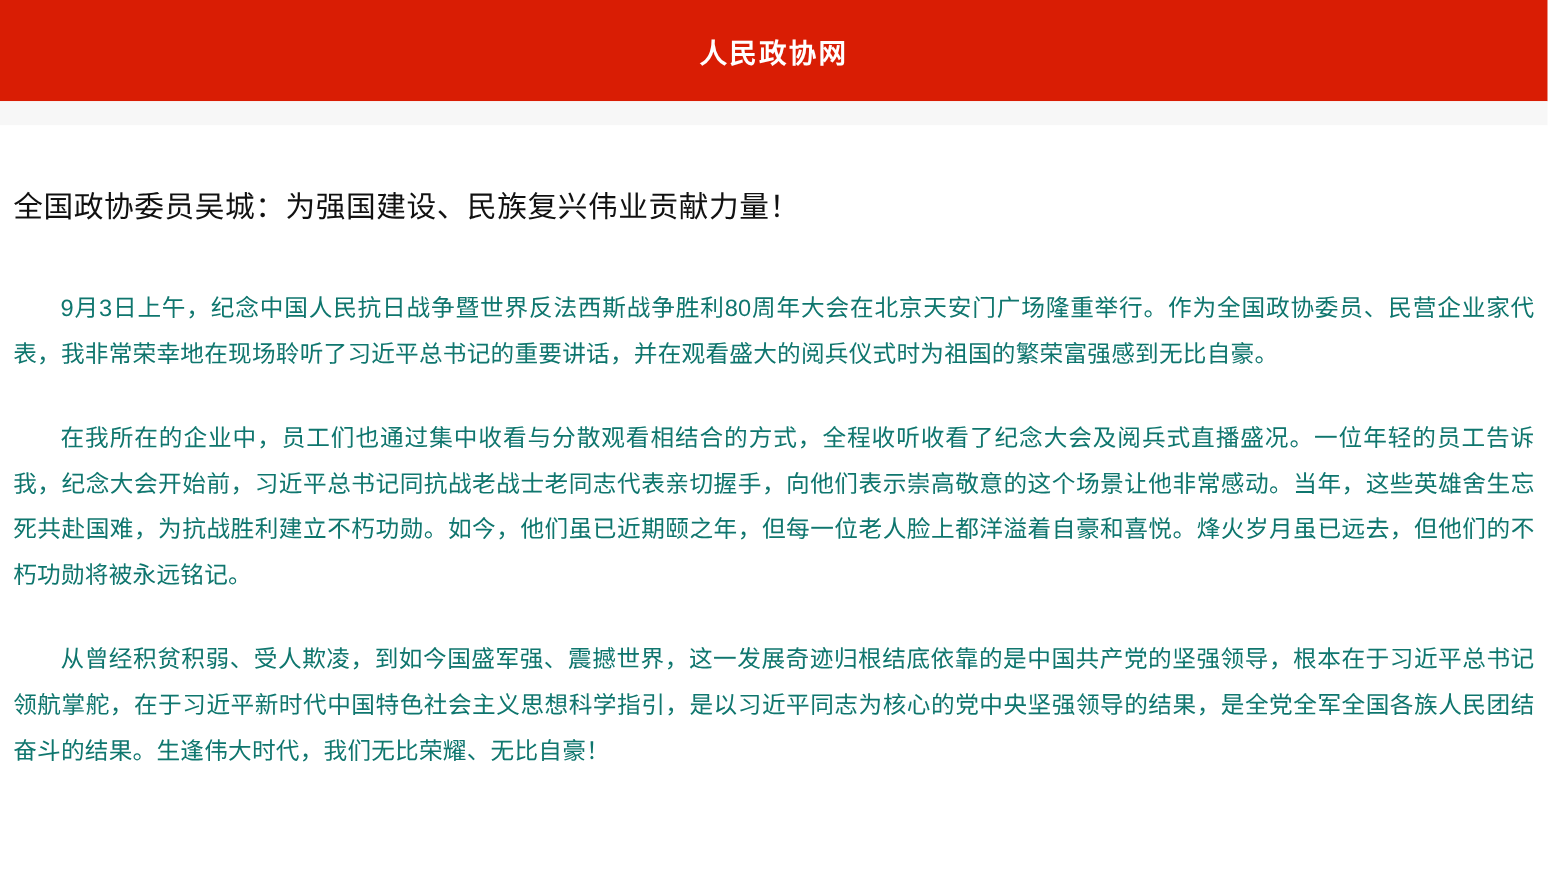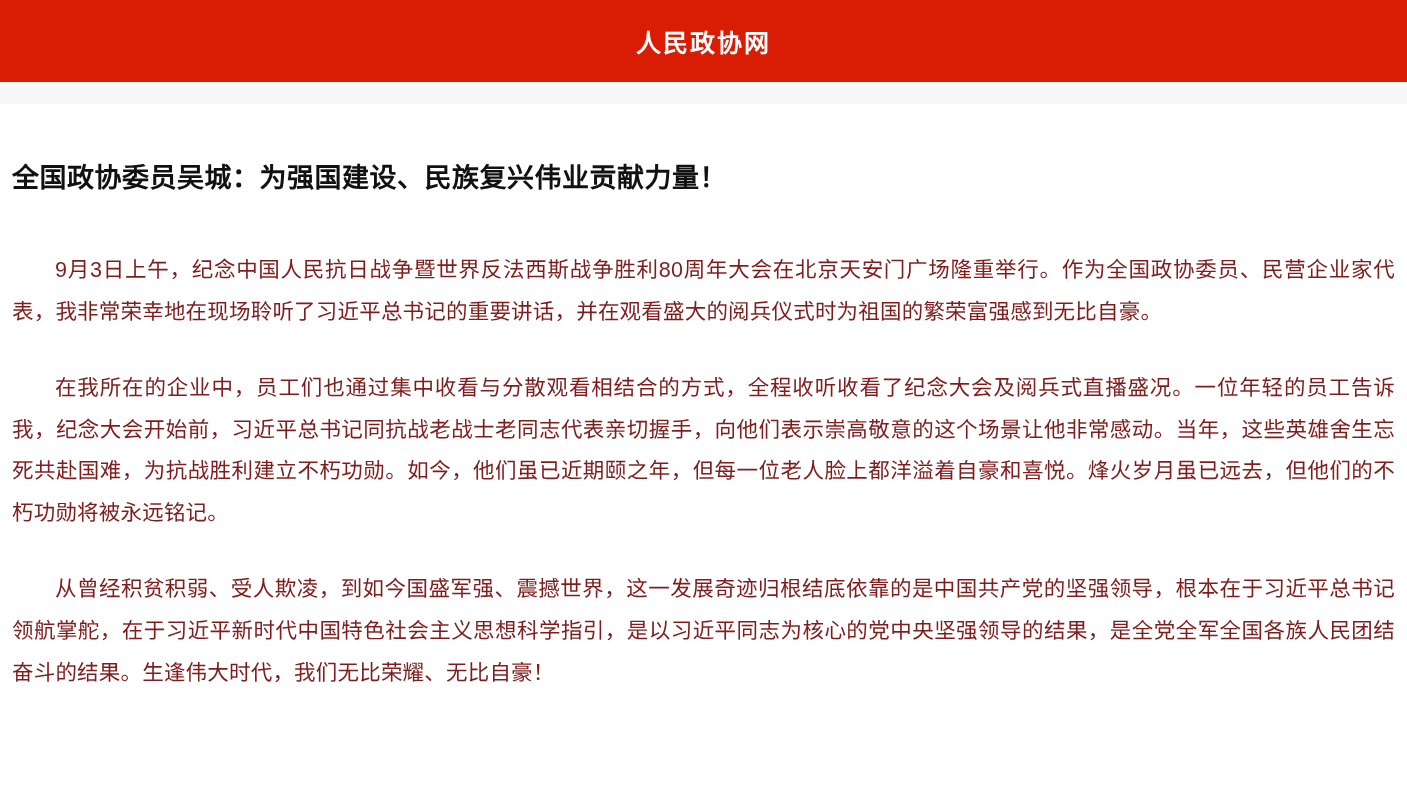--- a/index.html
+++ b/index.html
@@ -15,21 +15,21 @@
     -webkit-font-smoothing: antialiased;
   }
   .page {
     width: 1407px;
     position: relative;
     background: #ffffff;
   }
   
   .site-header {
     width: 100%;
-    height: 82px;
+    height: 92px;
     background: #d91d04;
     display: flex;
     align-items: center;
     justify-content: center;
     box-sizing: border-box;
   }
   .site-title {
     color: #ffffff;
     font-size: 25px;
     font-weight: 700;
@@ -46,32 +46,32 @@
   .article {
     box-sizing: border-box;
     padding: 0 12px 30px 12px;
     background: #ffffff;
   }
   .article-title {
     margin: 0;
     padding-top: 56px;
     font-size: 27px;
     line-height: 1.4;
-    font-weight: 700;
+    font-weight: 400;
     color: #111111;
     letter-spacing: 0.5px;
   }
   .article-body {
     padding-top: 52px;
   }
   .article-body p {
     margin: 0 0 34px 0;
     font-size: 21.5px;
     line-height: 1.95;
-    color: #7f1d1d;
+    color: #0f766e;
     text-align: justify;
     text-indent: 2em;
     letter-spacing: 0.2px;
   }
   .article-body p:last-child {
     margin-bottom: 0;
   }
 </style>
 </head>
 <body>

